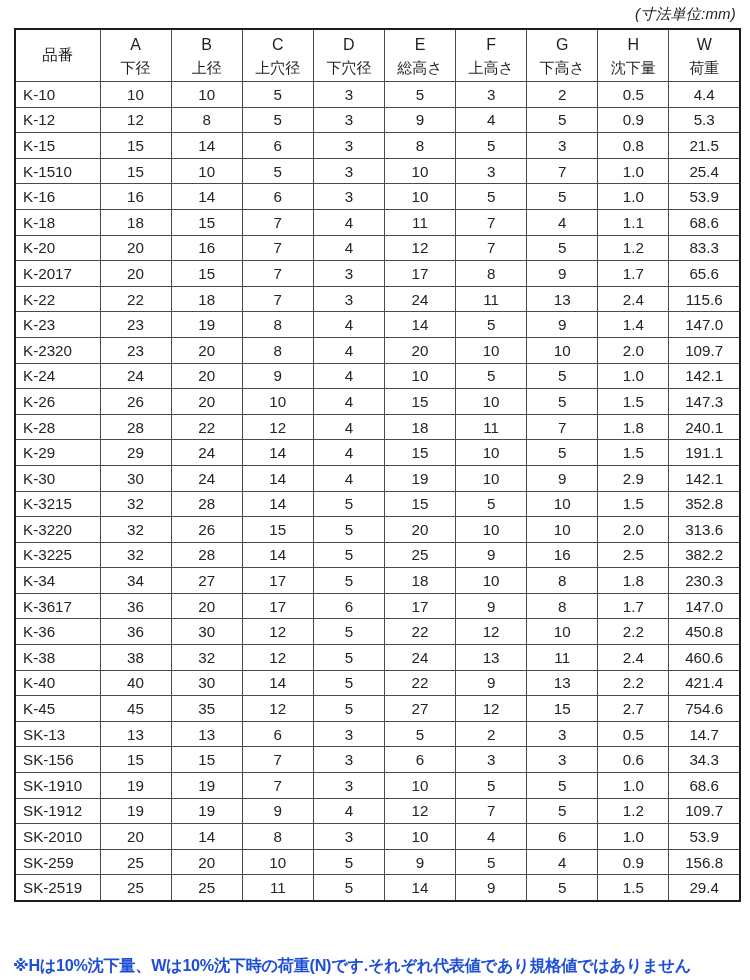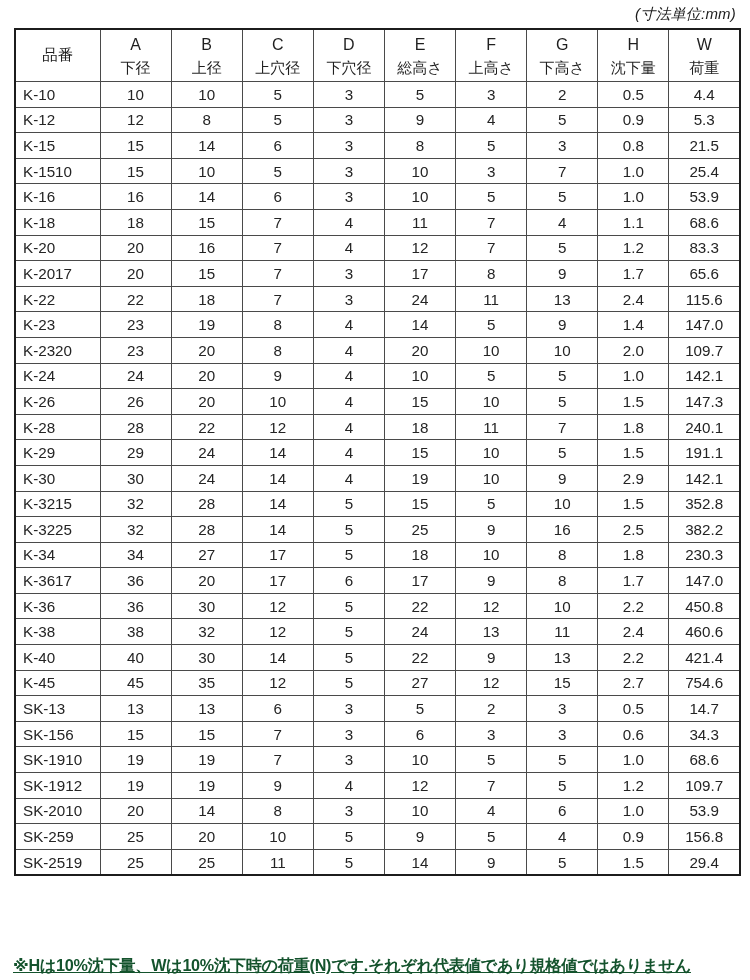--- a/index.html
+++ b/index.html
@@ -71,23 +71,22 @@
     padding-left: 7px;
   }
   .footnote {
     position: absolute;
     top: 955px;
     left: 13px;
     width: 737px;
     font-size: 16.2px;
     font-weight: 600;
     letter-spacing: -0.3px;
-    color: #14532d;
+    color: #1d4ed8;
     white-space: nowrap;
-    text-decoration: underline;
   }
 </style>
 </head>
 <body>
 
 <div class="unit-note">(寸法単位:mm)</div>
 
 <table class="spec">
   <colgroup>
     <col class="part-col">
@@ -341,20 +340,32 @@
         <td>28</td>
         <td>14</td>
         <td>5</td>
         <td>15</td>
         <td>5</td>
         <td>10</td>
         <td>1.5</td>
         <td>352.8</td>
       </tr>
       <tr>
+        <td class="part">K-3220</td>
+        <td>32</td>
+        <td>26</td>
+        <td>15</td>
+        <td>5</td>
+        <td>20</td>
+        <td>10</td>
+        <td>10</td>
+        <td>2.0</td>
+        <td>313.6</td>
+      </tr>
+      <tr>
         <td class="part">K-3225</td>
         <td>32</td>
         <td>28</td>
         <td>14</td>
         <td>5</td>
         <td>25</td>
         <td>9</td>
         <td>16</td>
         <td>2.5</td>
         <td>382.2</td>

